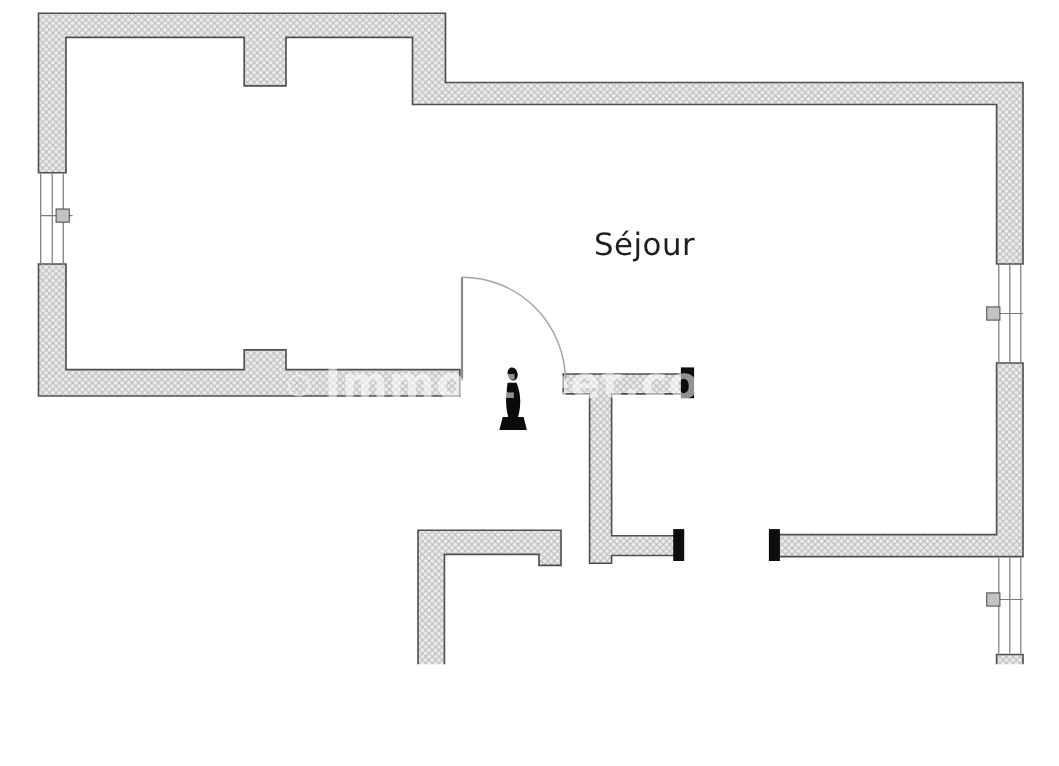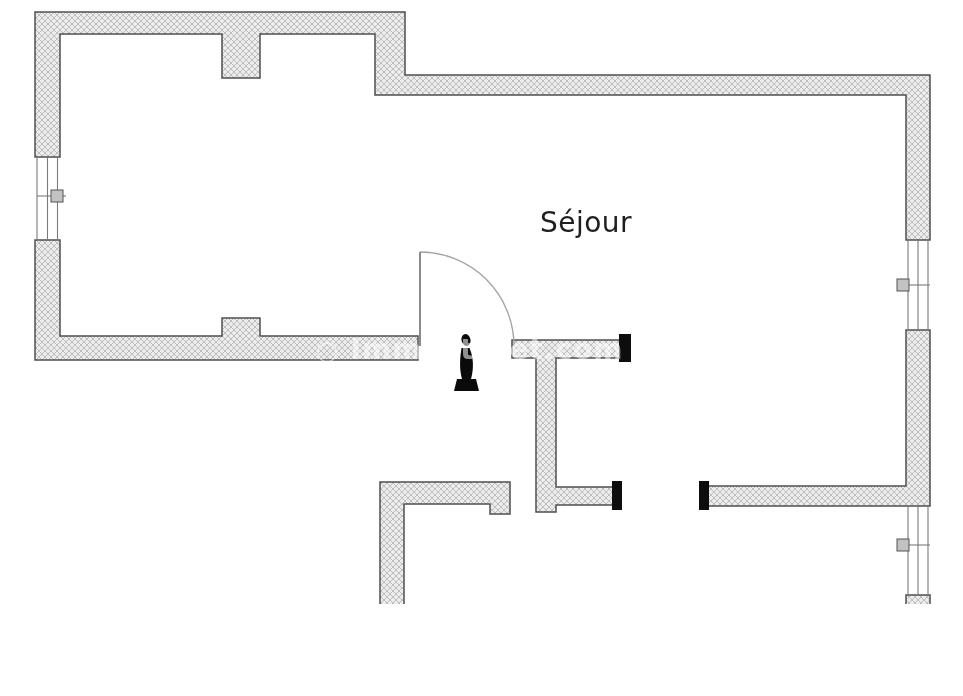--- a/index.html
+++ b/index.html
@@ -25,21 +25,21 @@
   .room-label{
     position:absolute; transform:translate(-50%,-50%);
     color:var(--label); font-size:28px; letter-spacing:0.5px; white-space:nowrap;
   }
   .watermark{
     position:absolute; transform:translate(-50%,-50%);
     display:flex; align-items:center; gap:12px;
     color:var(--watermark); opacity:0.55; font-weight:bold; white-space:nowrap;
     pointer-events:none;
   }
-  .watermark .wm-text{font-size:28px; letter-spacing:1px;}
+  .watermark .wm-text{font-size:40px; letter-spacing:1px;}
   .watermark .wm-ring{font-size:26px;}
 </style>
 </head>
 <body>
 
 <div class="canvas">
 
   <svg width="963" height="696" viewBox="0 0 963 696">
     <defs>
       <pattern id="hatch" width="6" height="6" patternUnits="userSpaceOnUse">

